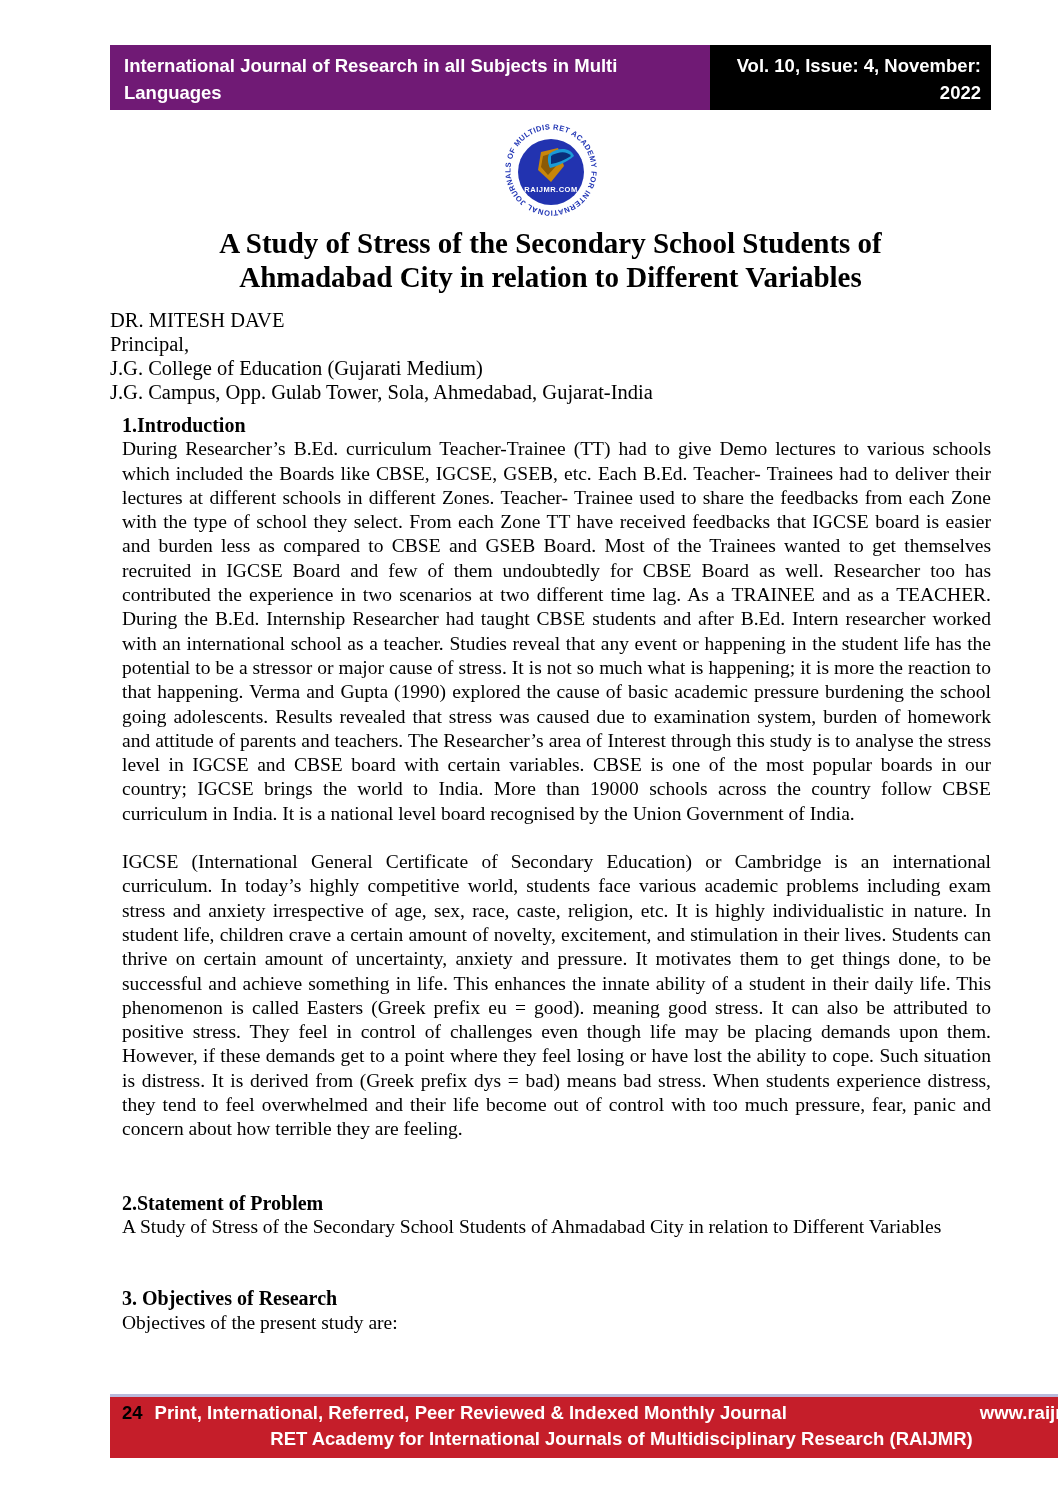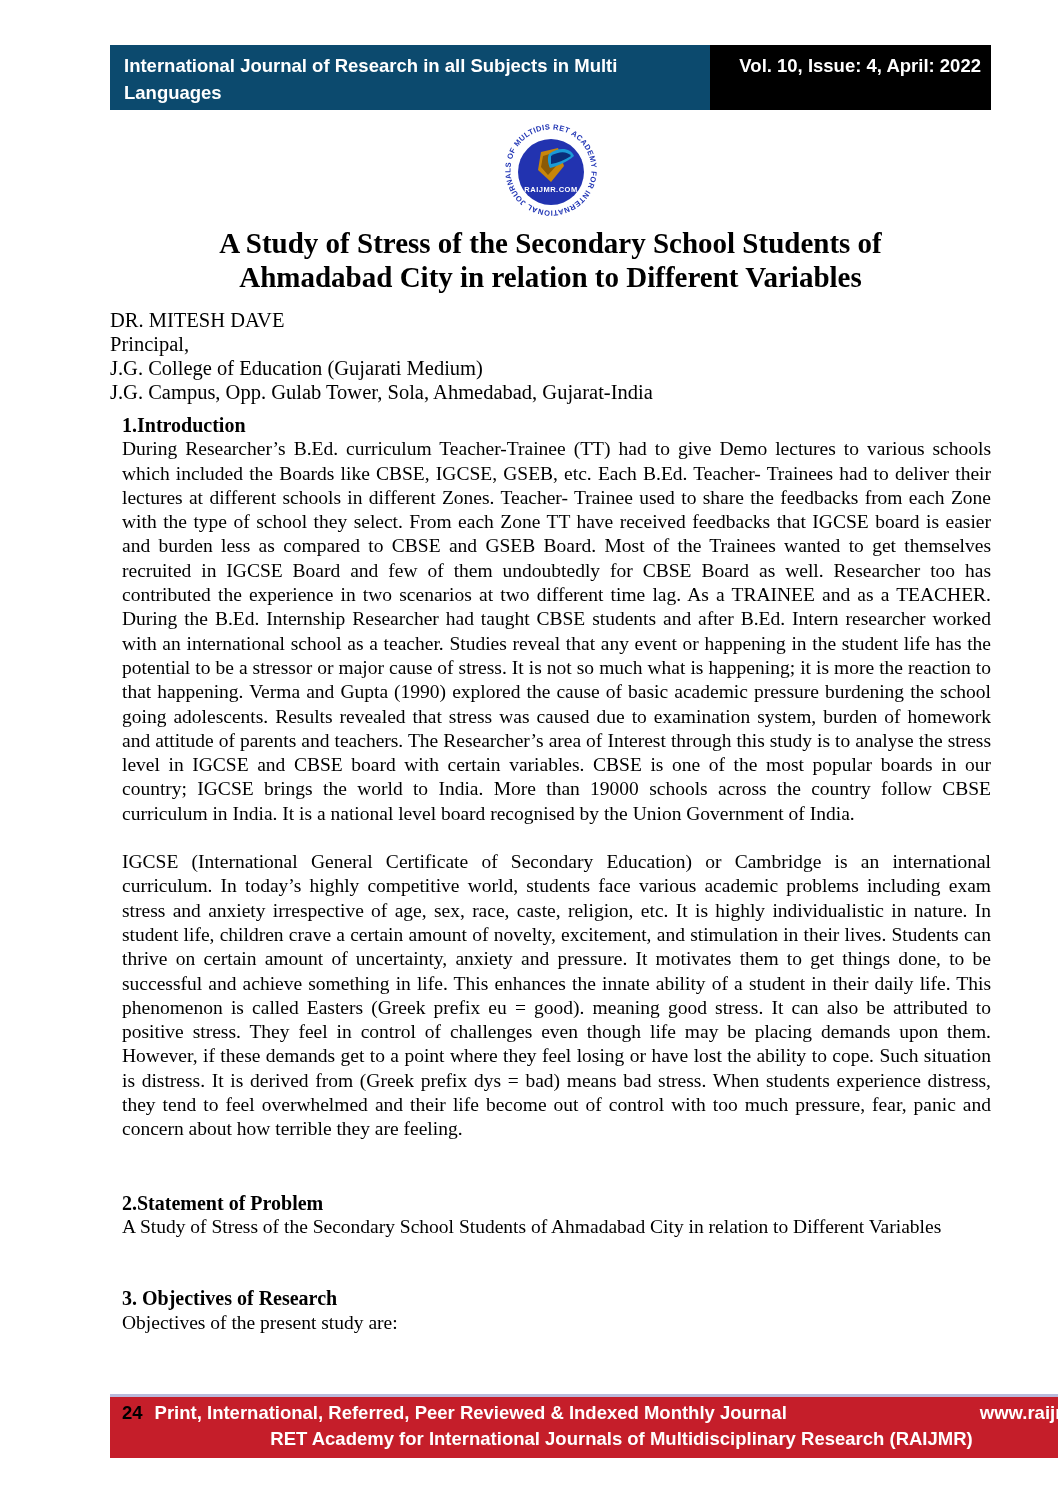--- a/index.html
+++ b/index.html
@@ -12,21 +12,21 @@
     overflow: hidden;
     font-family: "Liberation Serif", serif;
     color: #000;
   }
   .content { margin-left: 110px; width: 881px; }
 
   
   .header-bar { display: flex; margin-top: 45px; height: 65px; }
   .header-left {
     width: 600px; height: 65px;
-    background: #0c4a6e;
+    background: #701a75;
     color: #fff;
     font-family: "Liberation Sans", sans-serif;
     font-weight: bold; font-size: 18.5px; line-height: 27px;
     padding: 7px 0 0 14px;
   }
   .header-right {
     flex: 1; height: 65px;
     background: #000000;
     color: #fff;
     font-family: "Liberation Sans", sans-serif;
@@ -81,21 +81,21 @@
 
 <div class="page">
   <div class="content">
 
     <div class="header-bar">
       <div class="header-left">
         <div>International Journal of Research in all Subjects in Multi Languages</div>
         <div>[Author: Dr. Mitesh Dave] [Subject: Education]I.F.6.156</div>
       </div>
       <div class="header-right">
-        <div>Vol. 10, Issue: 4, April: 2022</div>
+        <div>Vol. 10, Issue: 4, November: 2022</div>
       </div>
     </div>
 
     <div class="logo-wrap">
       <svg viewBox="0 0 100 100">
         <defs>
           <path id="ringPath" d="M 50,9.5 a 40.5,40.5 0 1,1 -0.02,0" fill="none"></path>
         </defs>
         <text class="ring-text">
           <textPath href="#ringPath" startOffset="2">RET ACADEMY FOR INTERNATIONAL  JOURNALS OF MULTIDISCIPLINARY RESEARCH</textPath>

